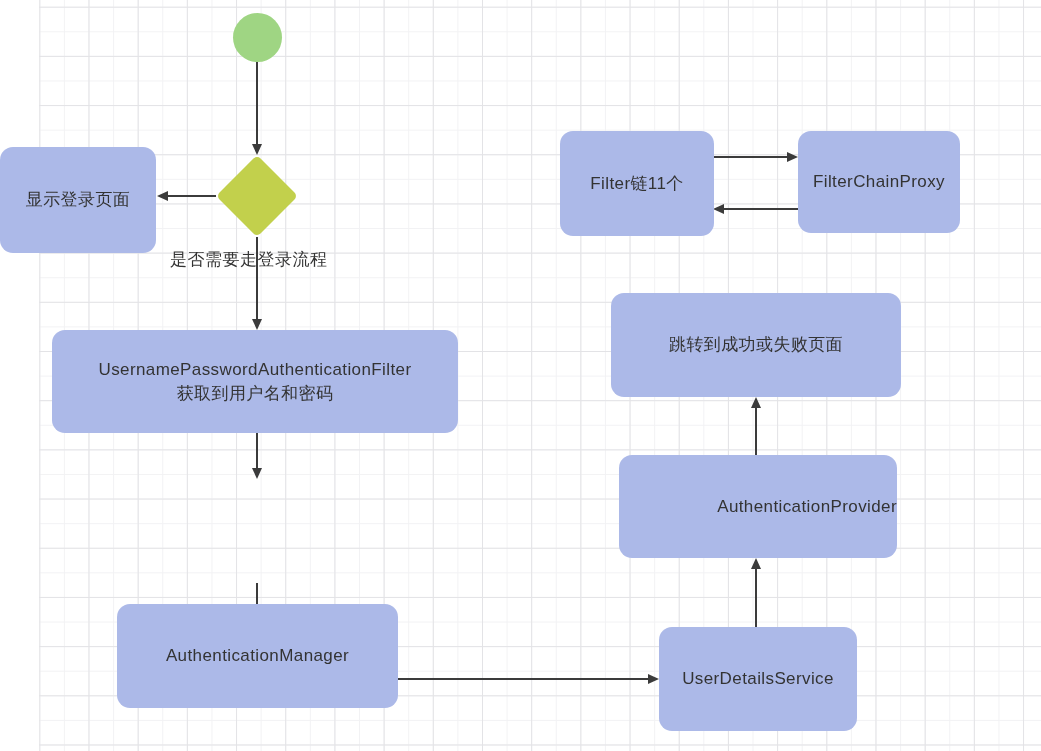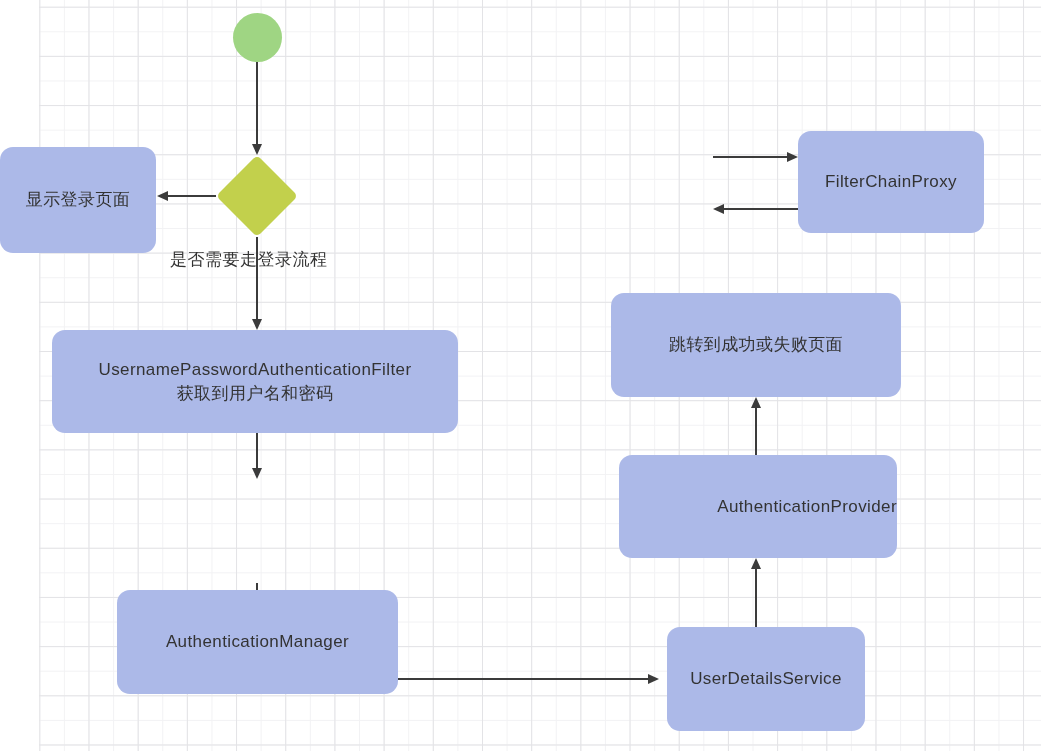--- a/index.html
+++ b/index.html
@@ -36,26 +36,26 @@
     font-size: 17px;
     letter-spacing: 0.4px;
     line-height: 24px;
     cursor: default;
   }
   #n-start    { left: 233px; top: 13px;  width: 49px;  height: 49px;  border-radius: 50%; background: #9fd583; }
   #n-decision { left: 228px; top: 167px; width: 58px;  height: 58px;  border-radius: 5px; background: #c2d04c; transform: rotate(45deg); }
   #n-show-login { left: 0px;   top: 147px; width: 156px; height: 106px; }
   #n-filter     { left: 52px;  top: 330px; width: 406px; height: 103px; }
   #n-token      { left: 3px;   top: 479px; width: 506px; height: 104px; }
-  #n-manager    { left: 117px; top: 590px; width: 281px; height: 104px; }
-  #n-uds        { left: 659px; top: 627px; width: 198px; height: 104px; margin-left: 8px; }
+  #n-manager    { left: 117px; top: 604px; width: 281px; height: 104px; }
+  #n-uds        { left: 659px; top: 627px; width: 198px; height: 104px; }
   #n-provider   { left: 619px; top: 455px; width: 278px; height: 103px; align-items: flex-end; }
   #n-jump       { left: 611px; top: 293px; width: 290px; height: 104px; }
   #n-chain      { left: 560px; top: 131px; width: 154px; height: 105px; }
-  #n-proxy      { left: 798px; top: 131px; width: 186px; height: 102px; text-align: center; }
+  #n-proxy      { left: 798px; top: 131px; width: 162px; height: 102px; text-align: center; }
   .decision-caption {
     position: absolute; z-index: 3;
     left: 170px; top: 248px; width: 176px;
     text-align: left; color: #333333;
     font-size: 17px; font-weight: 500; letter-spacing: 0.5px;
   }
   
   .c-line { position: absolute; background: #3b3b3b; z-index: 2; }
   .c-line.v { width: 2px; }
   .c-line.h { height: 2px; }
@@ -146,17 +146,20 @@
   </div>
 
   <div class="node" id="n-provider">
     <span>AuthenticationProvider</span>
   </div>
 
   <div class="node" id="n-jump">
     <span>跳转到成功或失败页面</span>
   </div>
 
+  <div class="node" id="n-chain">
+    <span>Filter链11个</span>
+  </div>
 
   <div class="node" id="n-proxy">
     <span>FilterChainProxy</span>
   </div>
 </div>
 
 </body></html>

